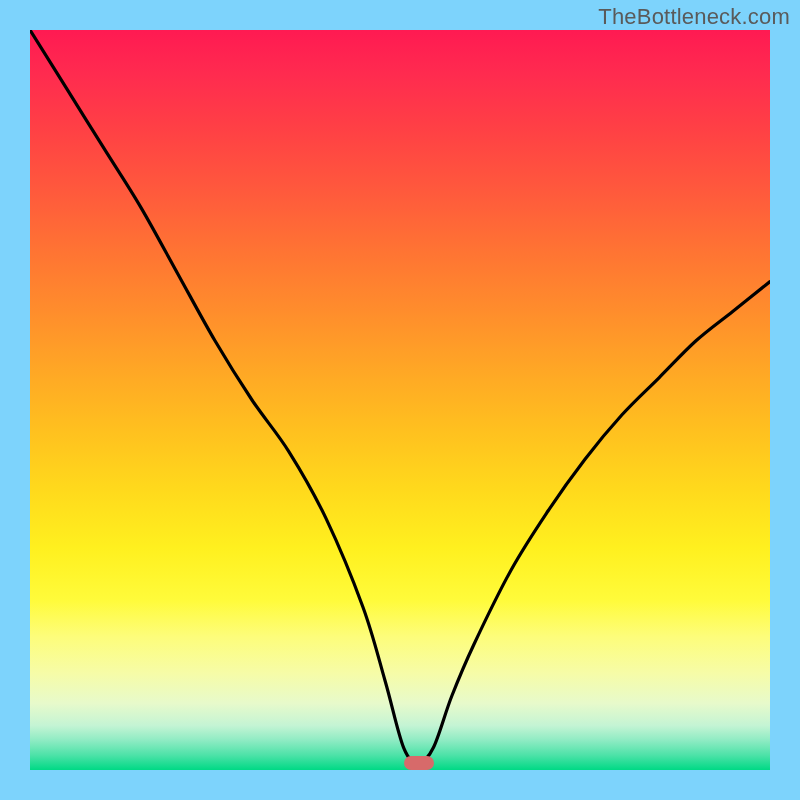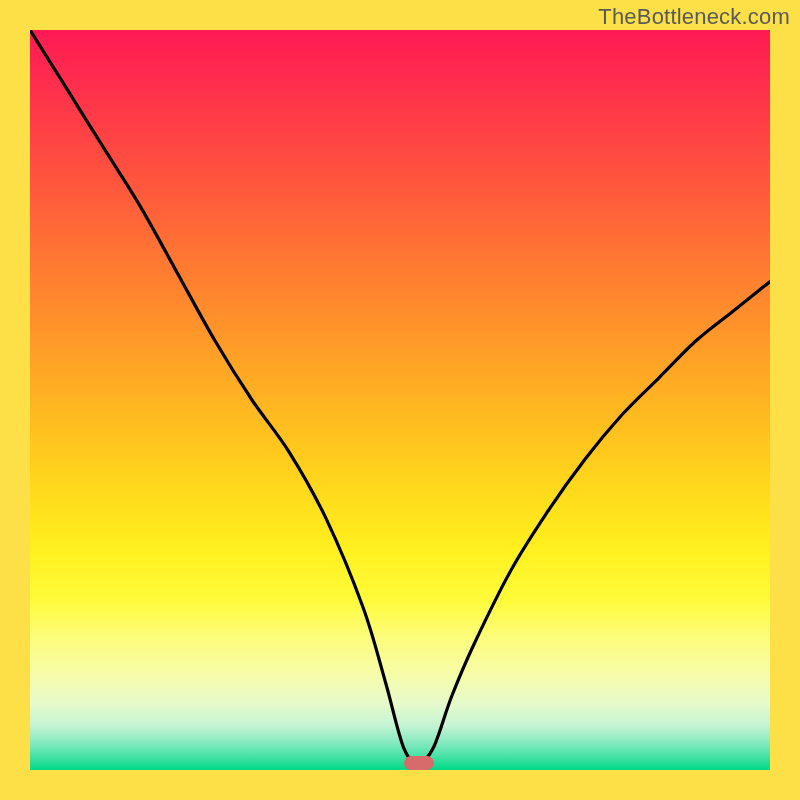--- a/index.html
+++ b/index.html
@@ -10,21 +10,21 @@
     background: #000;
     overflow: hidden;
     font-family: Arial, Helvetica, sans-serif;
   }
   .frame {
     position: absolute;
     top: 0;
     left: 0;
     width: 800px;
     height: 800px;
-    background: #fde047;
+    background: #7dd3fc;
   }
   .watermark {
     position: absolute;
     top: 4px;
     right: 10px;
     color: #5a5a5a;
     font-size: 22px;
     font-weight: 400;
     letter-spacing: 0.2px;
     user-select: none;

